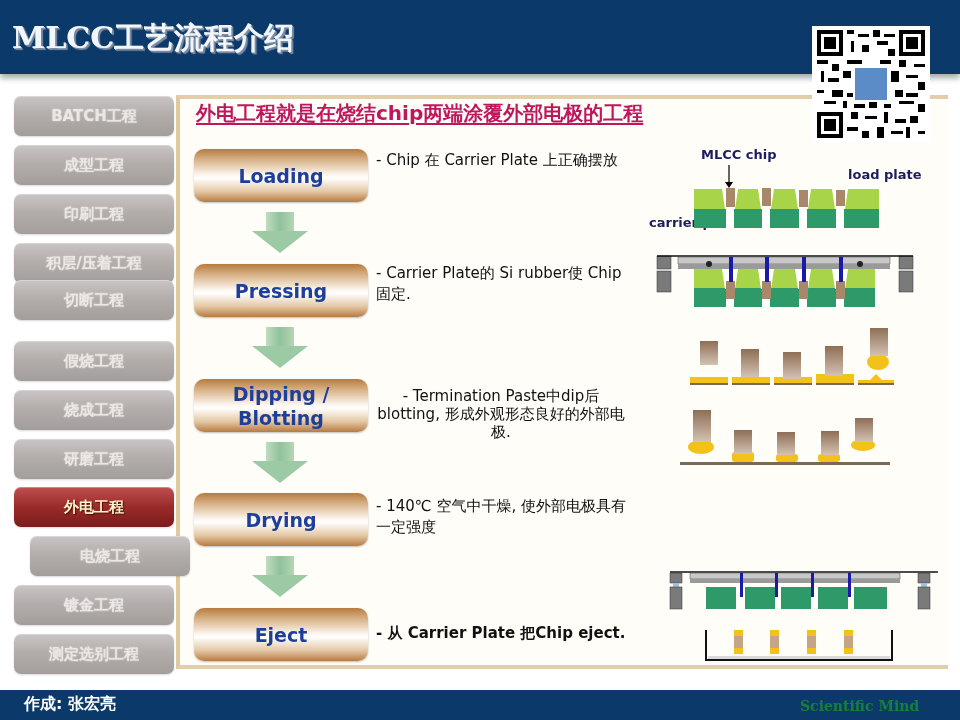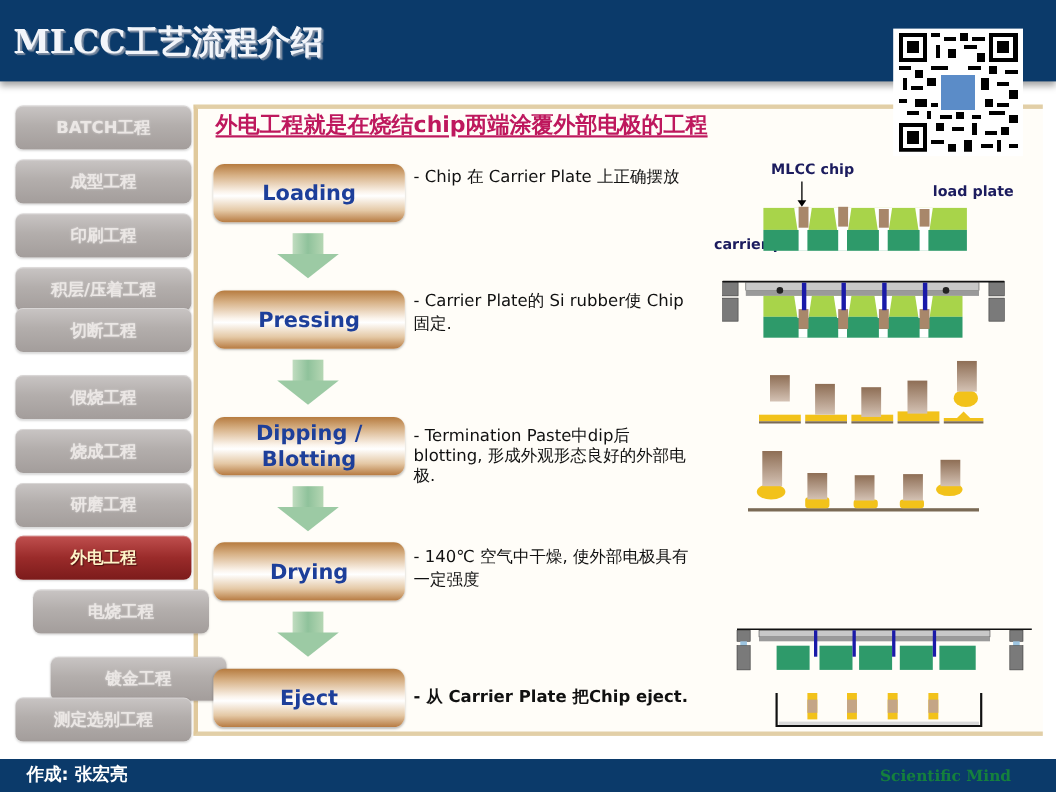--- a/index.html
+++ b/index.html
@@ -179,21 +179,21 @@
   <div class="nav-item" style="top:0px;">BATCH工程</div>
   <div class="nav-item" style="top:49px;">成型工程</div>
   <div class="nav-item" style="top:98px;">印刷工程</div>
   <div class="nav-item" style="top:147px;">积层/压着工程</div>
   <div class="nav-item" style="top:184px;">切断工程</div>
   <div class="nav-item" style="top:245px;">假烧工程</div>
   <div class="nav-item" style="top:294px;">烧成工程</div>
   <div class="nav-item" style="top:343px;">研磨工程</div>
   <div class="nav-item active" style="top:391px;">外电工程</div>
   <div class="nav-item" style="top:440px;margin-left:16px;">电烧工程</div>
-  <div class="nav-item" style="top:501px;margin-left:32px;">镀金工程</div>
+  <div class="nav-item" style="top:489px;">镀金工程</div>
   <div class="nav-item" style="top:538px;">测定选别工程</div>
 </div>
 
 <div class="page-heading">外电工程就是在烧结chip两端涂覆外部电极的工程</div>
 
 <div class="step-btn" style="top:149px;">Loading</div>
 <div class="arrow" style="top:212px;">
     <div class="shaft"></div>
     <div class="head"></div>
   </div>
@@ -213,21 +213,21 @@
 <div class="step-btn" style="top:493px;">Drying</div>
 <div class="arrow" style="top:556px;">
     <div class="shaft"></div>
     <div class="head"></div>
   </div>
 
 <div class="step-btn" style="top:608px;">Eject</div>
 
 <div class="desc" style="top:150px; width:260px;">- Chip 在 Carrier Plate 上正确摆放</div>
 <div class="desc" style="top:263px; width:250px;">- Carrier Plate的 Si rubber使 Chip固定.</div>
-<div class="desc" style="top:387px; width:250px; line-height:18px;">- Termination Paste中dip后 blotting, 形成外观形态良好的外部电极.</div>
+<div class="desc" style="top:387px; width:250px; line-height:18px;text-align:center;">- Termination Paste中dip后 blotting, 形成外观形态良好的外部电极.</div>
 <div class="desc" style="top:496px; width:262px;">- 140℃ 空气中干燥, 使外部电极具有一定强度</div>
 <div class="desc bold" style="top:623px; width:280px;">- 从 Carrier Plate 把Chip eject.</div>
 
 <div class="diagram-label" style="left:701px; top:147px;">MLCC chip</div>
 <div class="diagram-label" style="left:848px; top:167px;">load plate</div>
 <div class="diagram-label" style="left:649px; top:215px;">carrier plate</div>
 
 <svg style="position:absolute; left:640px; top:160px;" width="320" height="175" viewBox="0 0 320 175">
 
   <line x1="89" y1="5" x2="89" y2="24" stroke="#000" stroke-width="1.2"></line>

